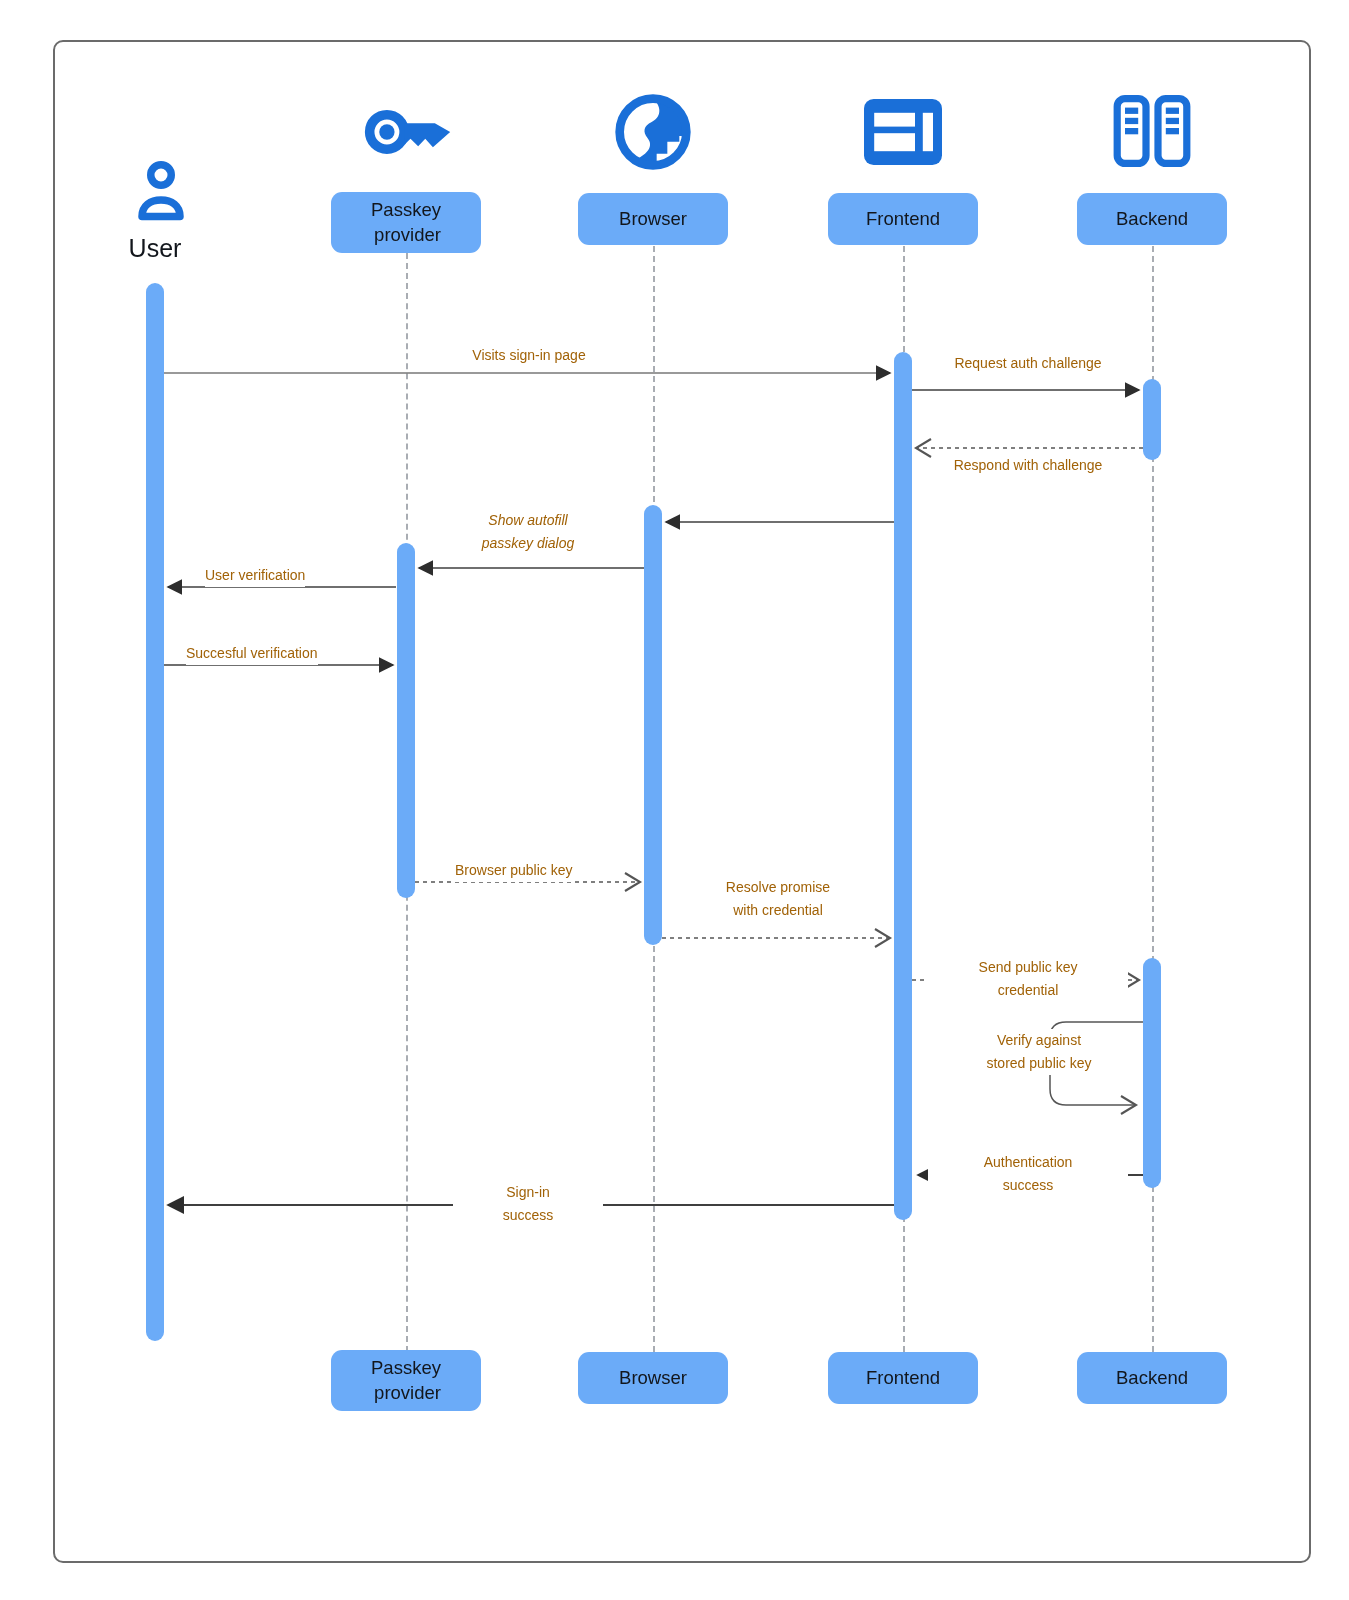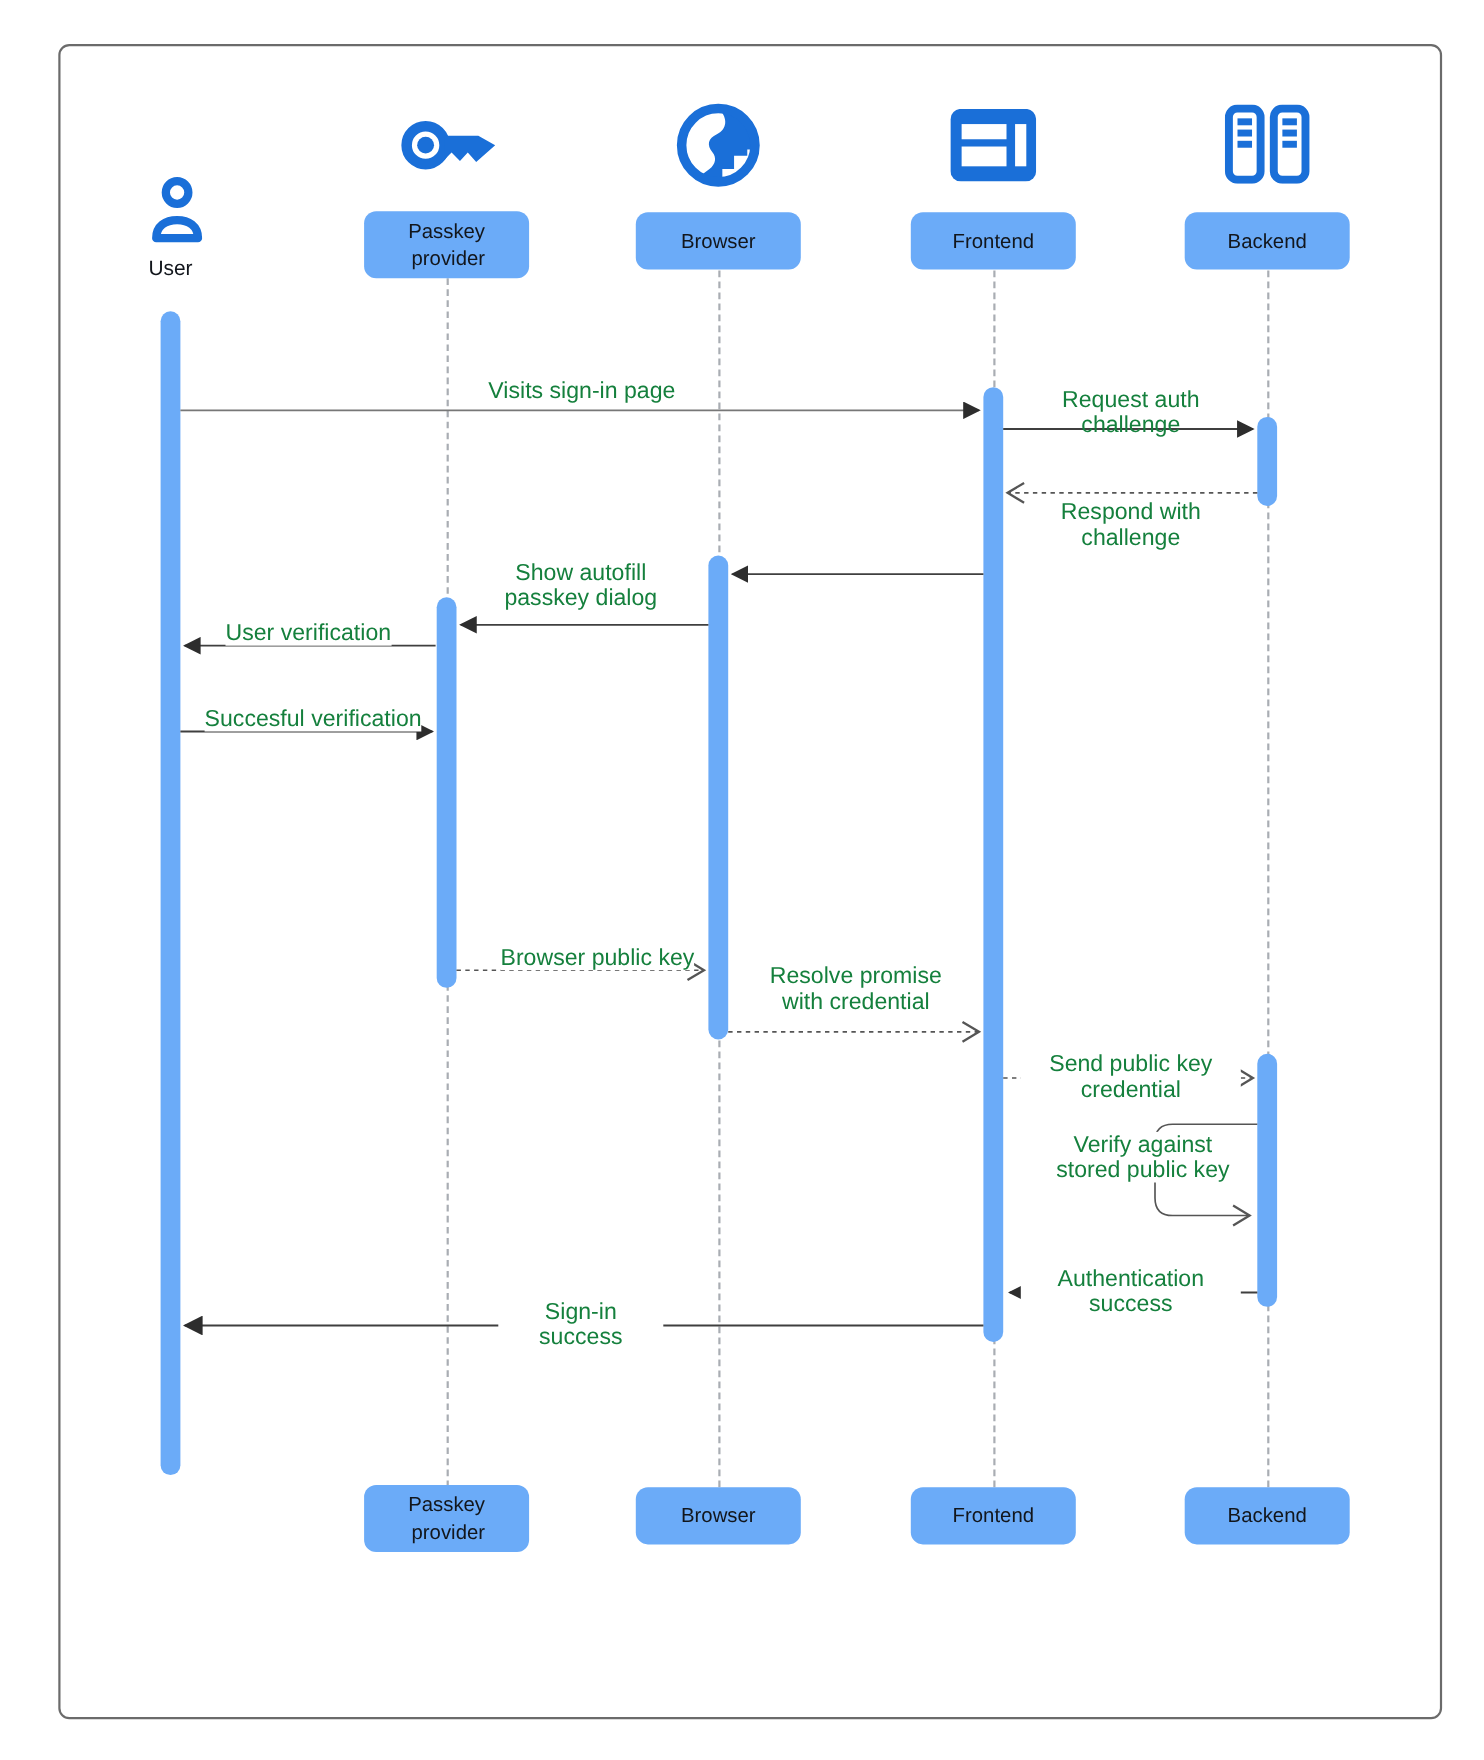--- a/index.html
+++ b/index.html
@@ -27,32 +27,32 @@
     clip-path:polygon(0 0,100% 0,100% 52%,calc(100% - 15px) 100%,0 100%);
     display:flex;align-items:center;padding-left:10px;box-sizing:border-box;
     font-weight:bold;font-size:19px;color:#0d1117;
   }
   .actor-box{
     position:absolute;background:var(--bar-blue);border-radius:11px;
     display:flex;align-items:center;justify-content:center;text-align:right;
     font-size:18.5px;color:#12161c;white-space:pre-line;line-height:1.3;
   }
   .actor-label{
-    position:absolute;font-size:19px;color:#12161c;text-align:center;
+    position:absolute;font-size:25px;color:#12161c;text-align:center;
   }
   .lifeline{
     position:absolute;width:0;border-left:2px dashed var(--lifeline);
   }
   .activation{
     position:absolute;width:18px;background:var(--bar-blue);border-radius:9px;
   }
   .icon{position:absolute;}
   svg.arrows{position:absolute;left:0;top:0;width:1349px;height:1600px;}
   .msg{
-    position:absolute;font-size:21px;line-height:23px;color:#15803d;
+    position:absolute;font-size:14px;line-height:23px;color:#a16207;
     text-align:center;white-space:pre-line;
   }
   .msg.onl{background:#ffffff;}
   .msg.left{text-align:left;}
 </style>
 </head>
 <body>
 
 <div id="canvas">
 
@@ -129,21 +129,21 @@
     <line x1="662" y1="938" x2="890" y2="938" stroke="#555555" stroke-width="1.5" stroke-dasharray="4 4" marker-end="url(#mo)"></line>
     <line x1="912" y1="980" x2="1139" y2="980" stroke="#555555" stroke-width="1.5" stroke-dasharray="4 4" marker-end="url(#mo)"></line>
     <path d="M1143,1022 H1066 Q1050,1022 1050,1038 V1089 Q1050,1105 1066,1105 H1136" fill="none" stroke="#555555" stroke-width="1.5" marker-end="url(#mo)"></path>
     <line x1="1143" y1="1175" x2="918" y2="1175" stroke="#3f3f3f" stroke-width="1.8" marker-end="url(#mf)"></line>
     <line x1="894" y1="1205" x2="168" y2="1205" stroke="#3f3f3f" stroke-width="1.8" marker-end="url(#mf)"></line>
   </svg>
 
   <div class="msg" style="left:429px;top:344px;width:200px;">Visits sign-in page</div>
   <div class="msg" style="left:925px;top:352px;width:206px;">Request auth challenge</div>
   <div class="msg" style="left:925px;top:454px;width:206px;">Respond with challenge</div>
-  <div class="msg" style="left:428px;top:509px;width:200px;">Show autofill
+  <div class="msg" style="left:428px;top:509px;width:200px;font-style:italic;">Show autofill
 passkey dialog</div>
   <div class="msg onl" style="left:205px;top:564px;">User verification</div>
   <div class="msg onl" style="left:186px;top:642px;">Succesful verification</div>
   <div class="msg onl" style="left:455px;top:859px;">Browser public key</div>
   <div class="msg onl" style="left:928px;top:956px;width:200px;">Send public key
 credential</div>
   <div class="msg" style="left:678px;top:876px;width:200px;">Resolve promise
 with credential</div>
   <div class="msg onl" style="left:950px;top:1029px;width:178px;">Verify against
 stored public key</div>

